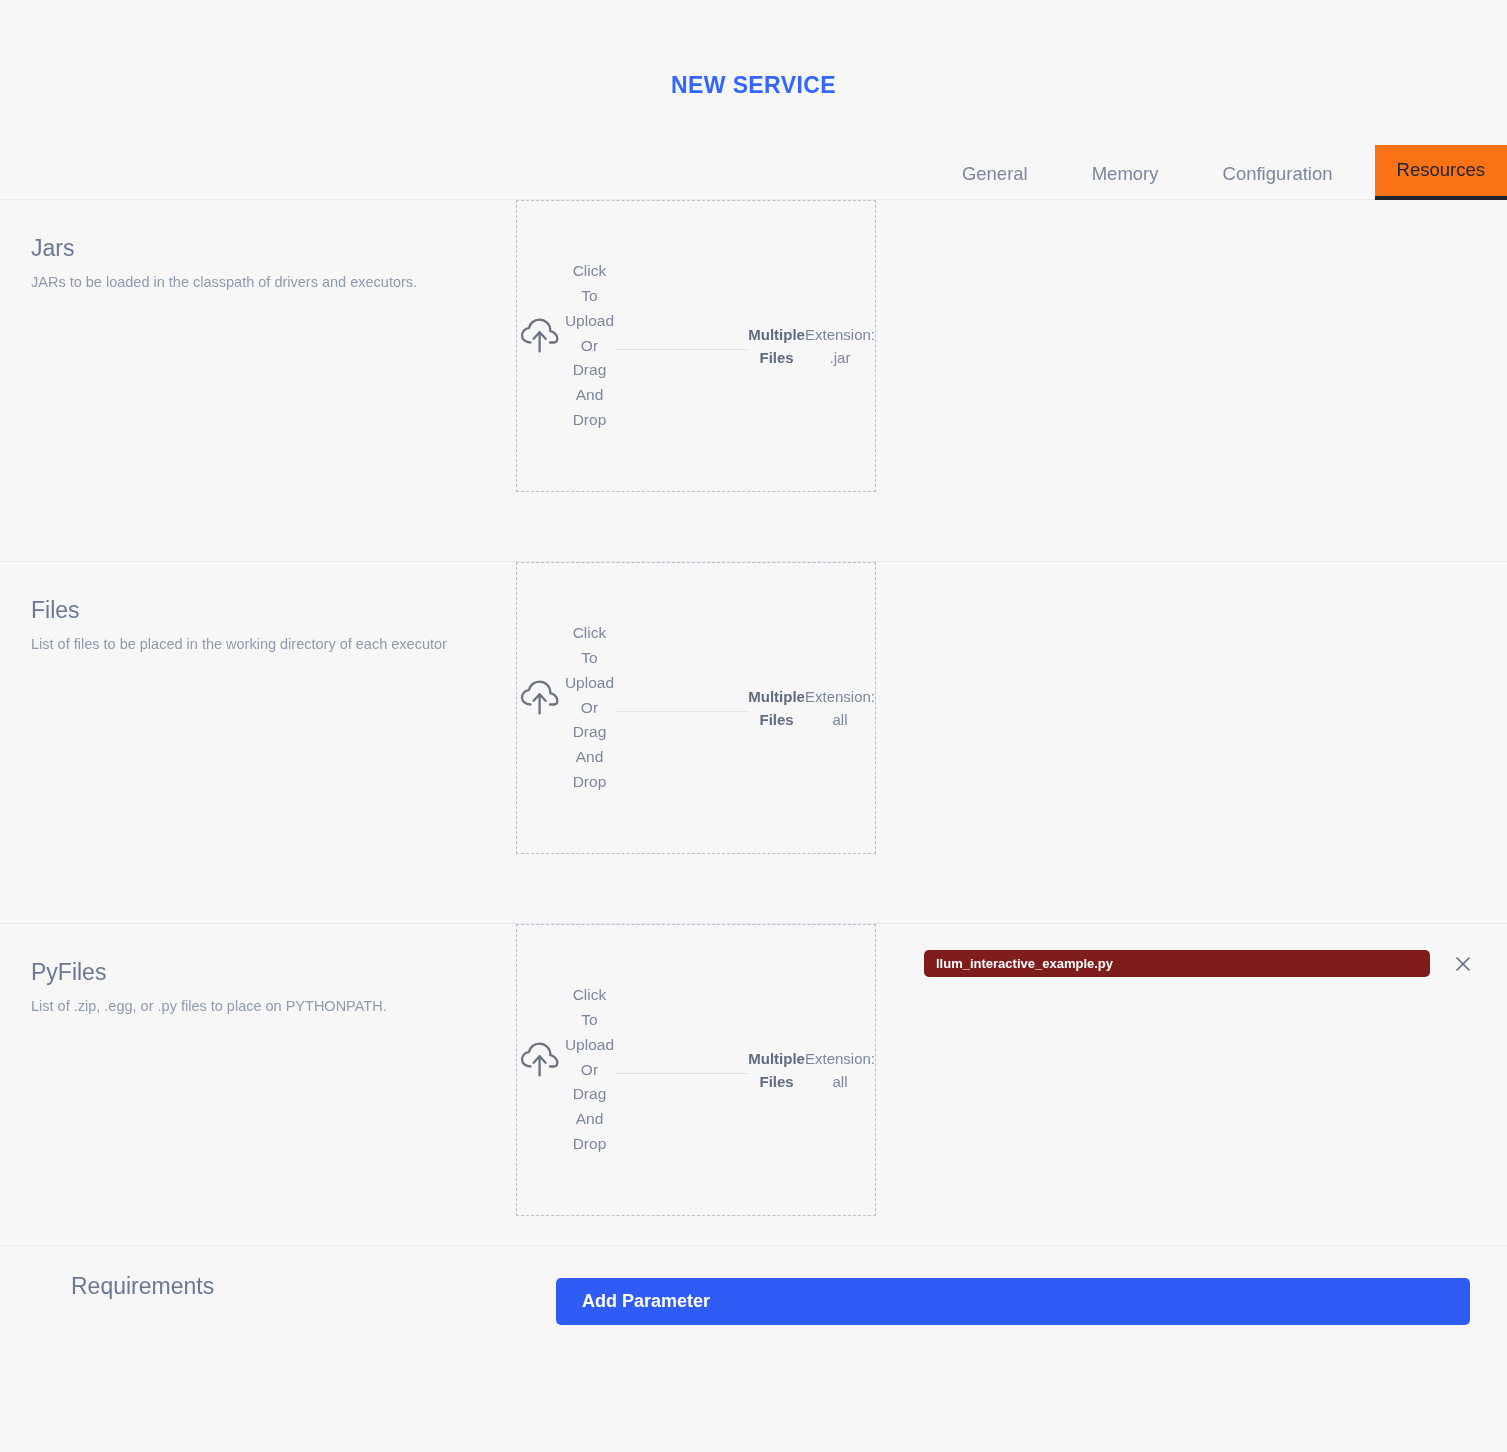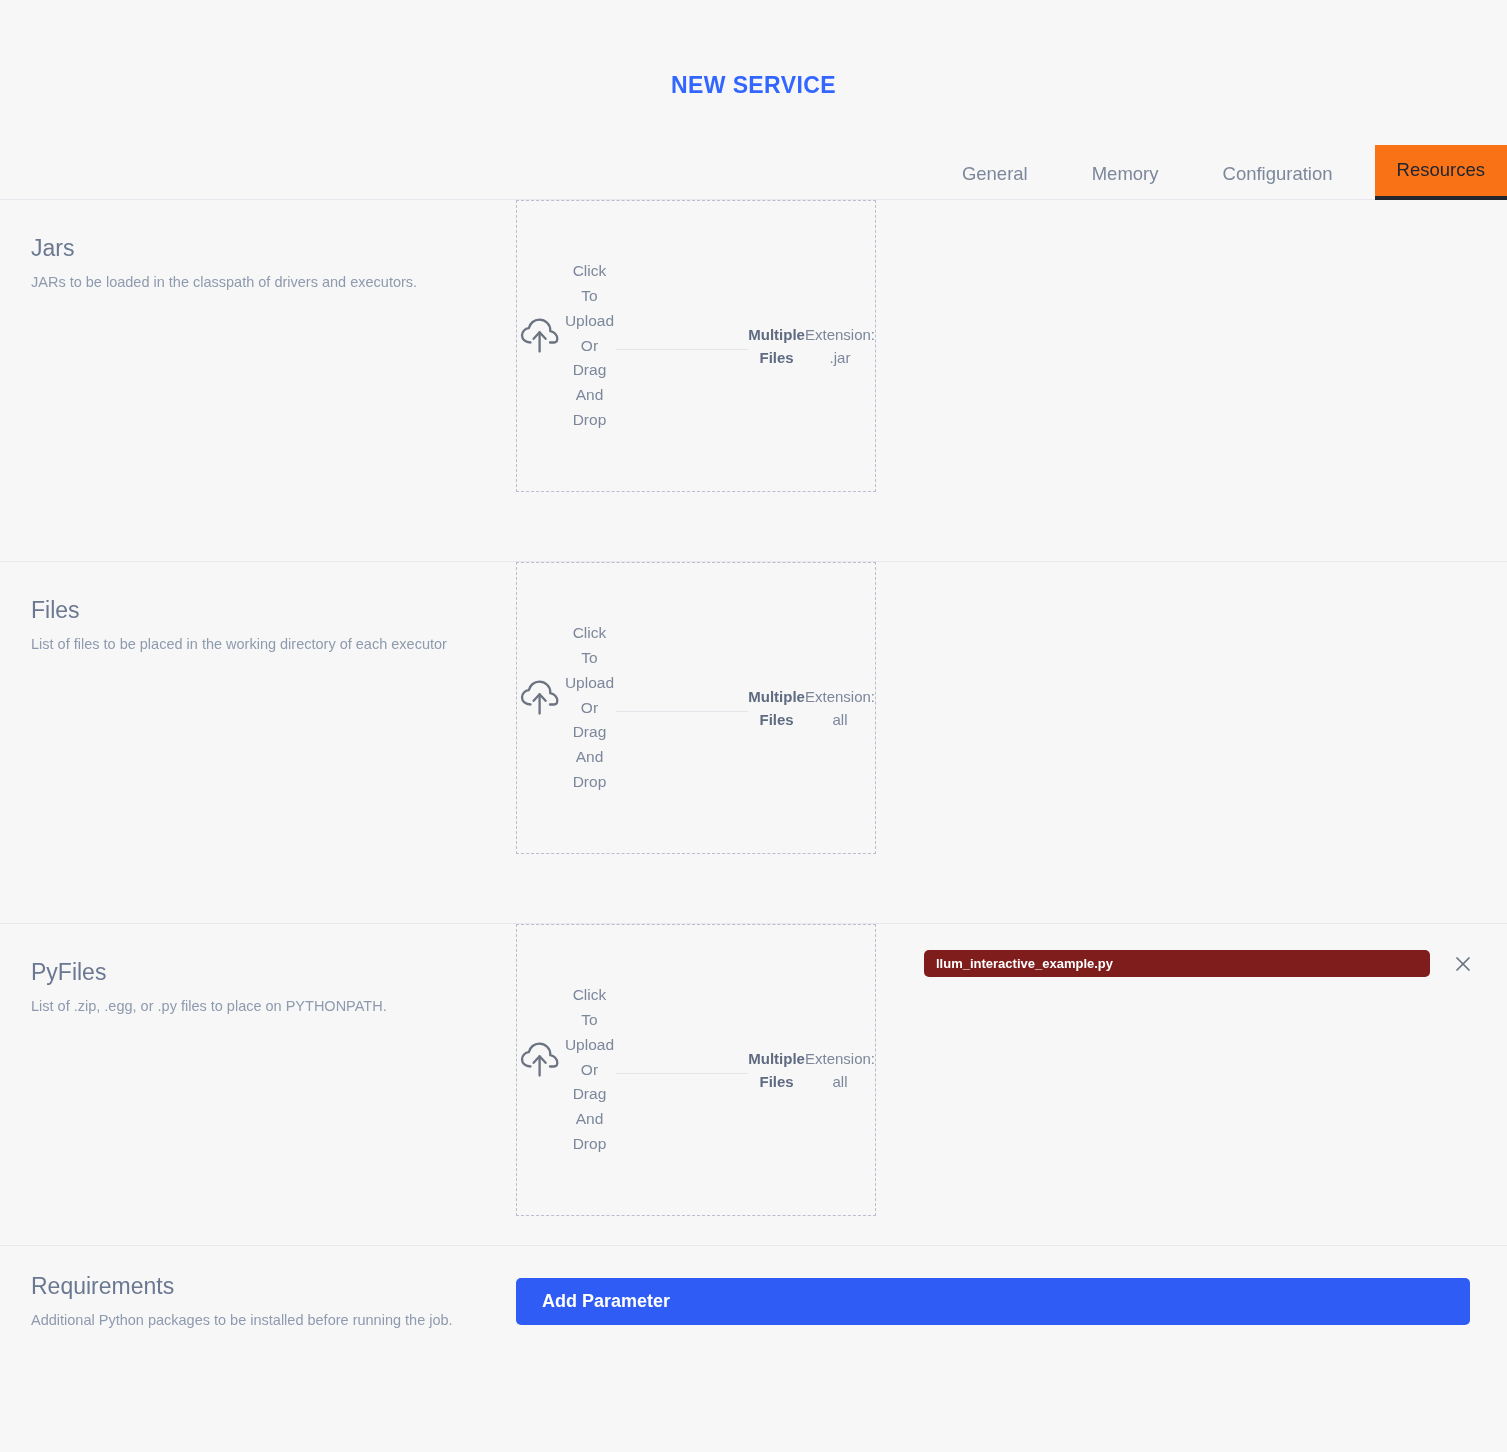--- a/index.html
+++ b/index.html
@@ -171,21 +171,21 @@
     text-align: left;
     padding: 13px 26px;
     cursor: pointer;
     font-family: "Liberation Sans", sans-serif;
   }
 
   .sec-jars   { min-height: 362px; }
   .sec-files  { min-height: 362px; }
   .sec-pyfiles{ min-height: 322px; }
   .sec-req    { min-height: 168px; border-bottom: none; }
-  .sec-req .sec-label { padding-top: 28px; }
+  .sec-req .sec-label { padding-top: 28px; margin-left: 40px; }
 </style>
 </head>
 <body>
 
 <div class="page">
 
   <div class="page-title">NEW SERVICE</div>
 
   <div class="tabbar">
     <button class="tab">General</button>
@@ -278,20 +278,19 @@
             <line x1="15" y1="3" x2="3" y2="15" stroke="#6b7380" stroke-width="1.7" stroke-linecap="round"></line>
           </svg>
         </div>
       </div>
     </div>
   </div>
 
   <div class="section sec-req">
     <div class="sec-label">
       <h2 class="sec-title">Requirements</h2>
-      <p class="sec-desc">Additional Python packages to be installed before running the job.</p>
     </div>
     <div class="param-col">
       <button class="add-param-btn">Add Parameter</button>
     </div>
   </div>
 
 </div>
 
 </body></html>

